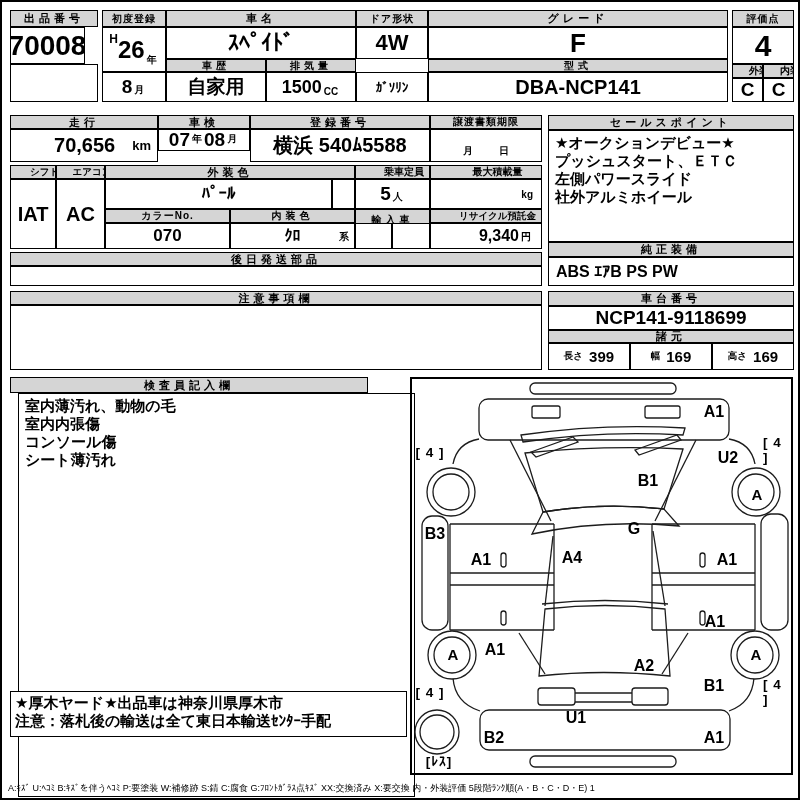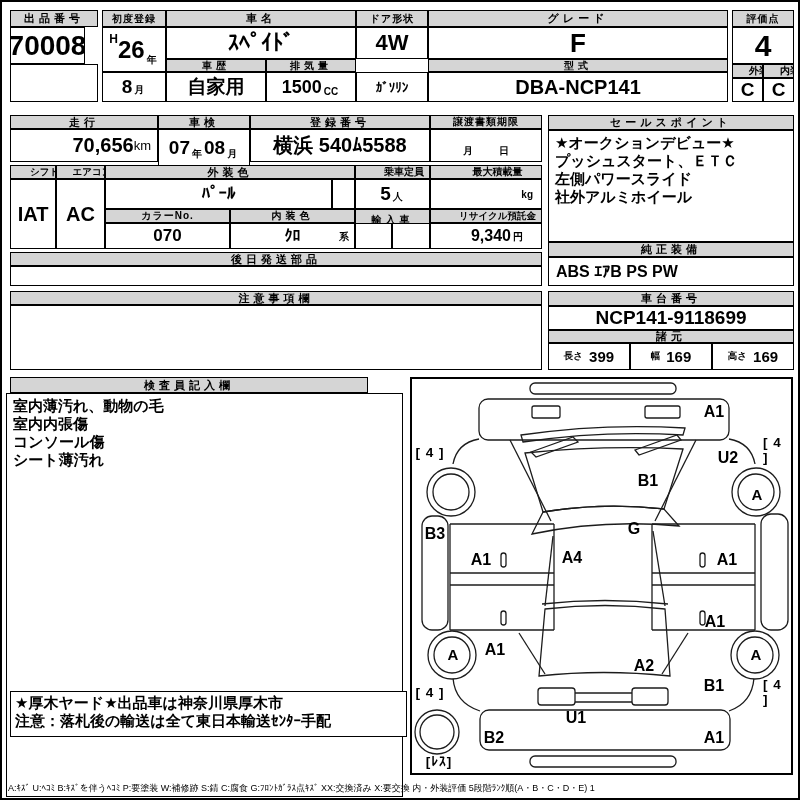--- a/index.html
+++ b/index.html
@@ -73,24 +73,24 @@
   <div class="cell hdr ls1 fs10" style="left:730px;top:8px;width:62px;height:17px">評価点</div>
   <div class="cell val" style="left:730px;top:25px;width:62px;height:37px;font-size:30px">4</div>
   <div class="cell hdr ls0 fs10" style="left:730px;top:62px;width:31px;height:14px">外装</div>
   <div class="cell hdr ls0 fs10" style="left:761px;top:62px;width:31px;height:14px">内装</div>
   <div class="cell val" style="left:730px;top:76px;width:31px;height:24px;font-size:19px">C</div>
   <div class="cell val" style="left:761px;top:76px;width:31px;height:24px;font-size:19px">C</div>
 
   <div class="cell hdr" style="left:8px;top:113px;width:148px;height:14px">走行</div>
   <div class="cell val right" style="left:8px;top:127px;width:148px;height:33px;padding-right:6px">
     <span style="font-size:20px">70,656</span>
-    <span style="font-size:13px;font-weight:normal;margin-left:0">km</span>
+    <span style="font-size:13px;font-weight:bold;margin-left:17px">km</span>
   </div>
   <div class="cell hdr" style="left:156px;top:113px;width:92px;height:14px">車検</div>
-  <div class="cell val" style="left:156px;top:127px;width:92px;height:37px">
+  <div class="cell val" style="left:156px;top:127px;width:92px;height:22px">
     <span style="font-size:19px">07</span>
     <span class="u">年</span>
     <span style="font-size:19px">08</span>
     <span class="u">月</span>
   </div>
   <div class="cell hdr" style="left:248px;top:113px;width:180px;height:14px">登録番号</div>
   <div class="cell val" style="left:248px;top:127px;width:180px;height:33px;font-size:20px">横浜 540ﾑ5588</div>
   <div class="cell hdr ls1 fs10" style="left:428px;top:113px;width:112px;height:14px">譲渡書類期限</div>
   <div class="cell bot" style="left:428px;top:127px;width:112px;height:33px;padding-bottom:3px;gap:26px;font-size:10px;font-weight:bold">
     <span>月</span>
@@ -118,21 +118,21 @@
   <div class="cell val" style="left:103px;top:221px;width:125px;height:26px;font-size:17px">070</div>
   <div class="cell hdr fs10" style="left:228px;top:207px;width:125px;height:14px">内装色</div>
   <div class="cell val" style="left:228px;top:221px;width:125px;height:26px;font-size:16px">
     <span>ｸﾛ</span>
     <span class="suffix">系</span>
   </div>
   <div class="cell hdr fs10" style="left:353px;top:207px;width:75px;height:22px">輸入車</div>
   <div class="cell" style="left:353px;top:221px;width:37px;height:26px"></div>
   <div class="cell" style="left:390px;top:221px;width:38px;height:26px"></div>
   <div class="cell hdr ls0 fs9" style="left:428px;top:207px;width:112px;height:14px">リサイクル預託金</div>
-  <div class="cell val right" style="left:428px;top:221px;width:112px;height:26px;padding-right:16px">
+  <div class="cell val right" style="left:428px;top:221px;width:112px;height:26px;padding-right:8px">
     <span style="font-size:16px">9,340</span>
     <span class="u">円</span>
   </div>
 
   <div class="cell hdr" style="left:8px;top:250px;width:532px;height:14px">後日発送部品</div>
   <div class="cell" style="left:8px;top:264px;width:532px;height:20px"></div>
   <div class="cell hdr" style="left:8px;top:289px;width:532px;height:14px">注意事項欄</div>
   <div class="cell" style="left:8px;top:303px;width:532px;height:65px"></div>
 
   <div class="cell hdr" style="left:546px;top:113px;width:246px;height:15px">セールスポイント</div>
@@ -155,21 +155,21 @@
   <div class="cell" style="left:628px;top:341px;width:82px;height:27px;gap:6px">
     <span style="font-size:9.5px;font-weight:bold">幅</span>
     <span style="font-size:15px;font-weight:bold">169</span>
   </div>
   <div class="cell" style="left:710px;top:341px;width:82px;height:27px;gap:6px">
     <span style="font-size:9.5px;font-weight:bold">高さ</span>
     <span style="font-size:15px;font-weight:bold">169</span>
   </div>
 
   <div class="cell hdr" style="left:8px;top:375px;width:358px;height:16px">検査員記入欄</div>
-  <div class="cell lines" style="left:4px;top:391px;width:397px;height:404px">
+  <div class="cell lines" style="left:16px;top:391px;width:397px;height:404px">
       <div class="line">室内薄汚れ、動物の毛</div>
       <div class="line">室内内張傷</div>
       <div class="line">コンソール傷</div>
       <div class="line">シート薄汚れ</div>
     </div>
 
   <div class="cell hdr" style="left:8px;top:716px;width:397px;height:15px">事務局よりご案内</div>
   <div class="cell lines" style="left:8px;top:689px;width:397px;height:46px;padding:2px 4px">
       <div class="line office-line">★厚木ヤード★出品車は神奈川県厚木市</div>
       <div class="line office-line">注意：落札後の輸送は全て東日本輸送ｾﾝﾀｰ手配</div>

